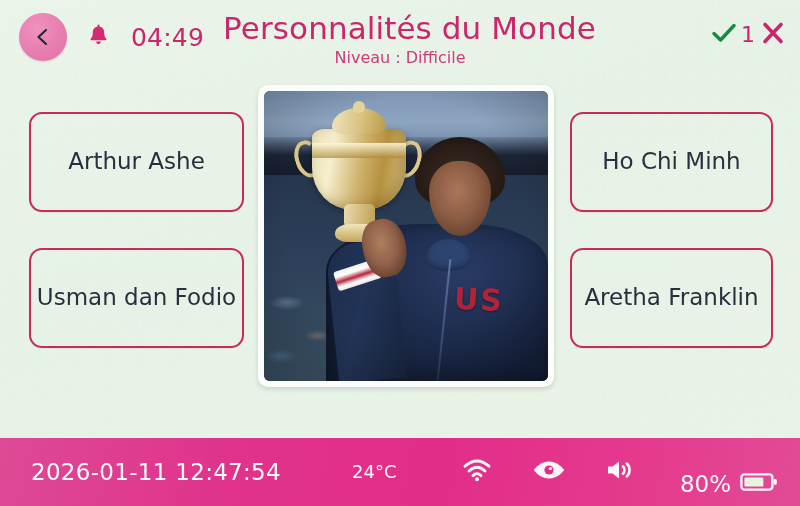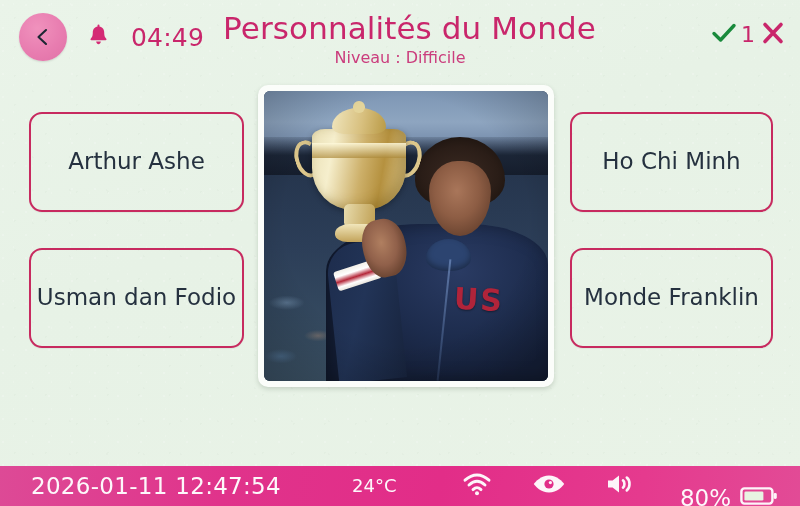--- a/index.html
+++ b/index.html
@@ -350,21 +350,21 @@
     background: radial-gradient(ellipse 78% 78% at 50% 45%, rgba(0,0,0,0) 55%, rgba(0,0,0,.28) 100%);
     pointer-events: none;
   }
 
   
   .statusbar {
     position: absolute;
     left: 0;
     bottom: 0;
     width: 800px;
-    height: 40px;
+    height: 68px;
     background: linear-gradient(100deg, #dd4a96 0%, #e0338b 28%, #e22d88 55%, #e53a8e 80%, #e24b96 100%);
     display: flex;
     align-items: center;
     color: #fdf7fa;
   }
   .sb-datetime {
     position: absolute;
     left: 31px;
     font-size: 23px;
     letter-spacing: .3px;
@@ -444,21 +444,21 @@
       </span>
     </div>
   </div>
 
   <button class="answer-btn answer-left answer-row1">Arthur Ashe</button>
 
   <button class="answer-btn answer-left answer-row2">Usman dan Fodio</button>
 
   <button class="answer-btn answer-right answer-row1">Ho Chi Minh</button>
 
-  <button class="answer-btn answer-right answer-row2">Monde Franklin</button>
+  <button class="answer-btn answer-right answer-row2">Aretha Franklin</button>
 
   <div class="photo-frame">
     <div class="photo" aria-label="Joueur de tennis brandissant le trophée de Wimbledon, veste bleu marine USA">
       <div class="ph-sky"></div>
       <div class="ph-roof"></div>
       <div class="ph-crowd"></div>
       <div class="ph-torso"></div>
       <div class="ph-arm"></div>
       <div class="ph-collar"></div>
       <div class="ph-zipline"></div>

